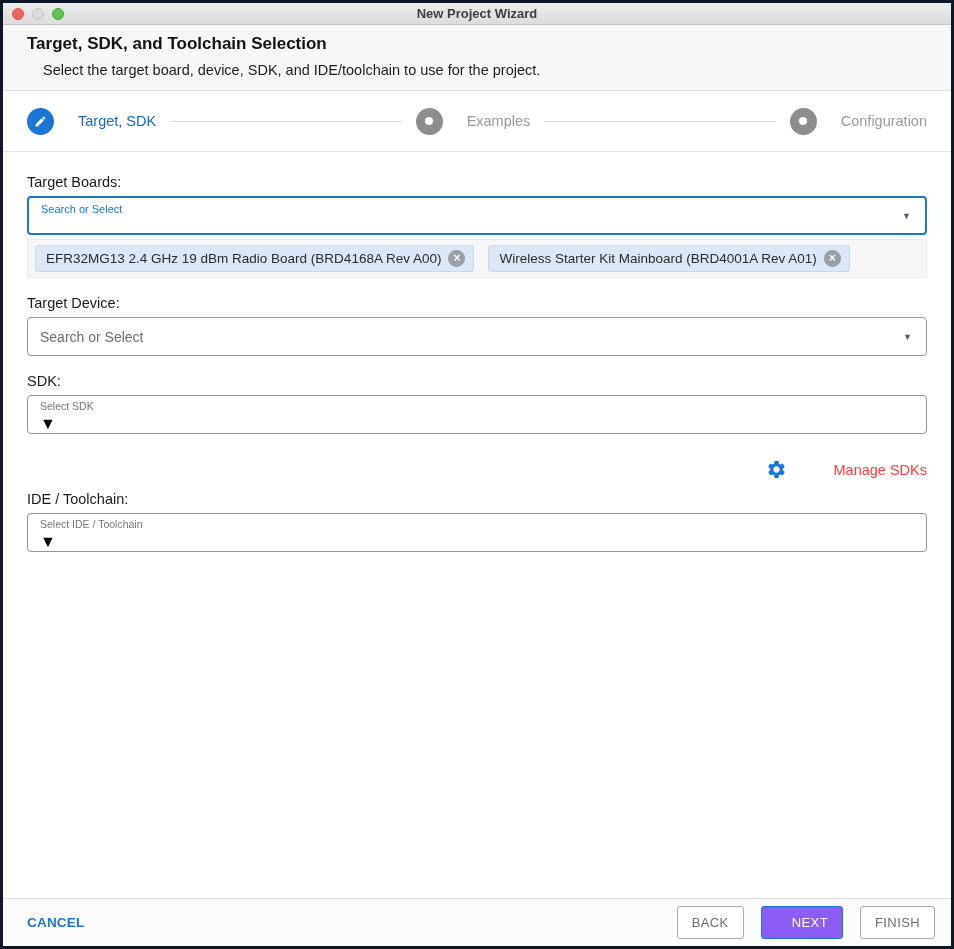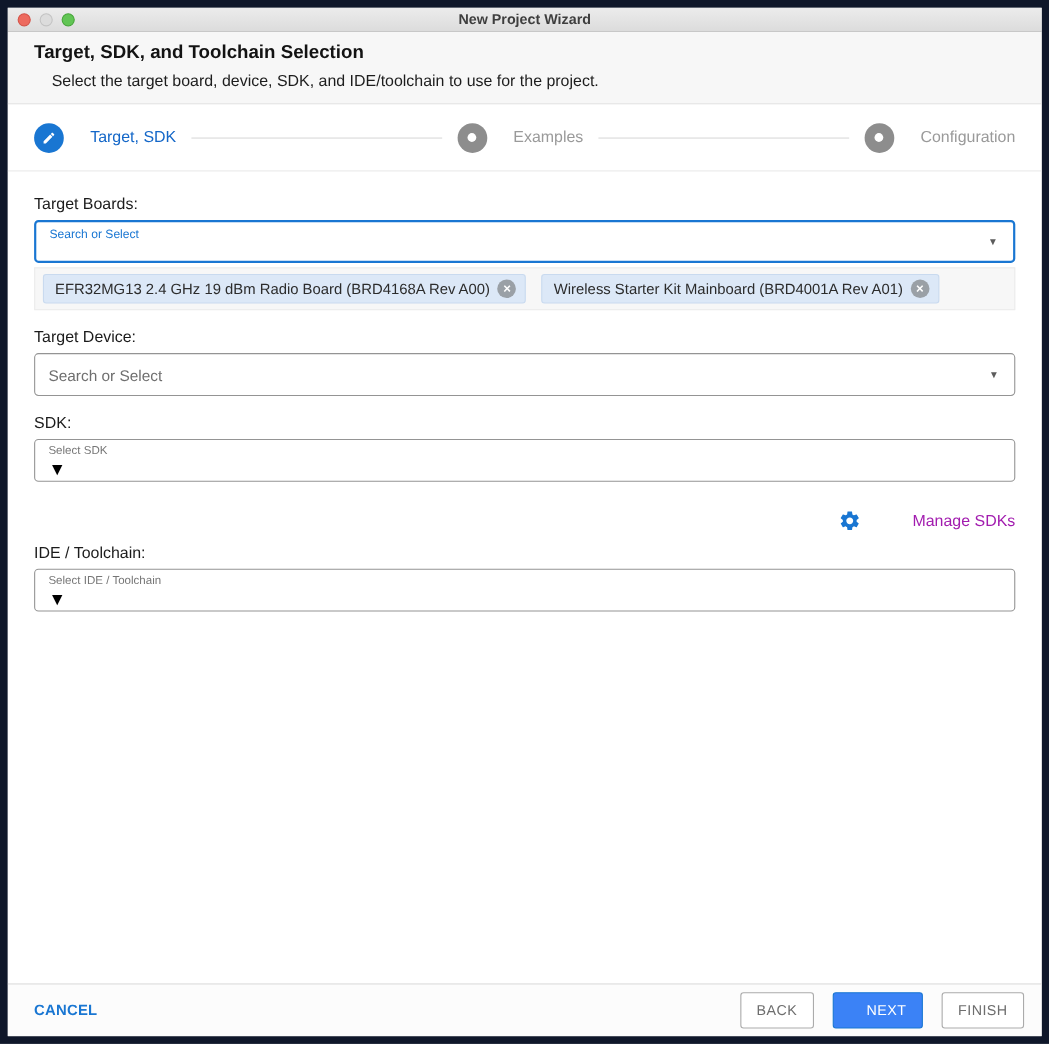--- a/index.html
+++ b/index.html
@@ -1,20 +1,20 @@
 <!DOCTYPE html>
 <html><head>
 <meta charset="utf-8">
 <style>
   * { box-sizing: border-box; margin: 0; padding: 0; }
   html, body { margin: 0; background: #e9e9e9; }
   body { font-family: "Liberation Sans", "DejaVu Sans", sans-serif; }
   .window {
     width: 954px; height: 949px; background: #ffffff;
-    border: 7px solid #0f172a; display: flex; flex-direction: column; overflow: hidden;
+    border: 3px solid #0f172a; display: flex; flex-direction: column; overflow: hidden;
   }
   
   .titlebar {
     height: 22px; flex: none; position: relative;
     background: linear-gradient(#ececec, #dcdcdc);
     border-bottom: 1px solid #c3c3c3;
     display: flex; align-items: center; justify-content: center;
   }
   .traffic { position: absolute; left: 9px; top: 5px; display: flex; gap: 8px; }
   .light { width: 12px; height: 12px; border-radius: 50%; }
@@ -82,35 +82,35 @@
     width: 17px; height: 17px; border-radius: 50%; background: #9aa0a6;
     color: #ffffff; font-size: 12px; line-height: 17px; text-align: center;
     cursor: pointer; flex: none; font-weight: bold;
   }
   .section-gap { height: 17px; }
   .manage-row {
     display: flex; justify-content: flex-end; align-items: center; gap: 9px;
     margin: 25px 0 11px 0; cursor: pointer;
   }
   .manage-row svg { display: block; }
-  .manage-label { font-size: 14.5px; font-weight: 500; color: #a21caf; padding-left: 38px; }
+  .manage-label { font-size: 14.5px; font-weight: 500; color: #ef4444; padding-left: 38px; }
   
   .footer {
     flex: none; height: 48px; background: #fcfcfc; border-top: 1px solid #dcdcdc;
     display: flex; align-items: center; justify-content: space-between; padding: 0 16px 0 24px;
   }
   .cancel-link { font-size: 13.5px; font-weight: bold; color: #1976d2; cursor: pointer; letter-spacing: 0.2px; }
   .footer-buttons { display: flex; gap: 17px; align-items: center; }
   .btn {
     min-width: 66px; height: 33px; border-radius: 3px; font-size: 13px;
     font-family: Liberation Sans, sans-serif;
     letter-spacing: 0.4px; padding: 0 14px; cursor: pointer;
   }
   .btn.outlined { background: #ffffff; border: 1px solid #ababab; color: #6e6e6e; }
-  .btn.primary { background: #3b82f6; border: 1px solid #1976d2; color: #ffffff; padding-left: 30px; }
+  .btn.primary { background: #8b5cf6; border: 1px solid #1976d2; color: #ffffff; padding-left: 30px; }
 </style>
 </head>
 <body>
 
 <div class="window">
 
   <div class="titlebar">
     <div class="traffic">
       <span class="light close"></span>
       <span class="light minimize"></span>

